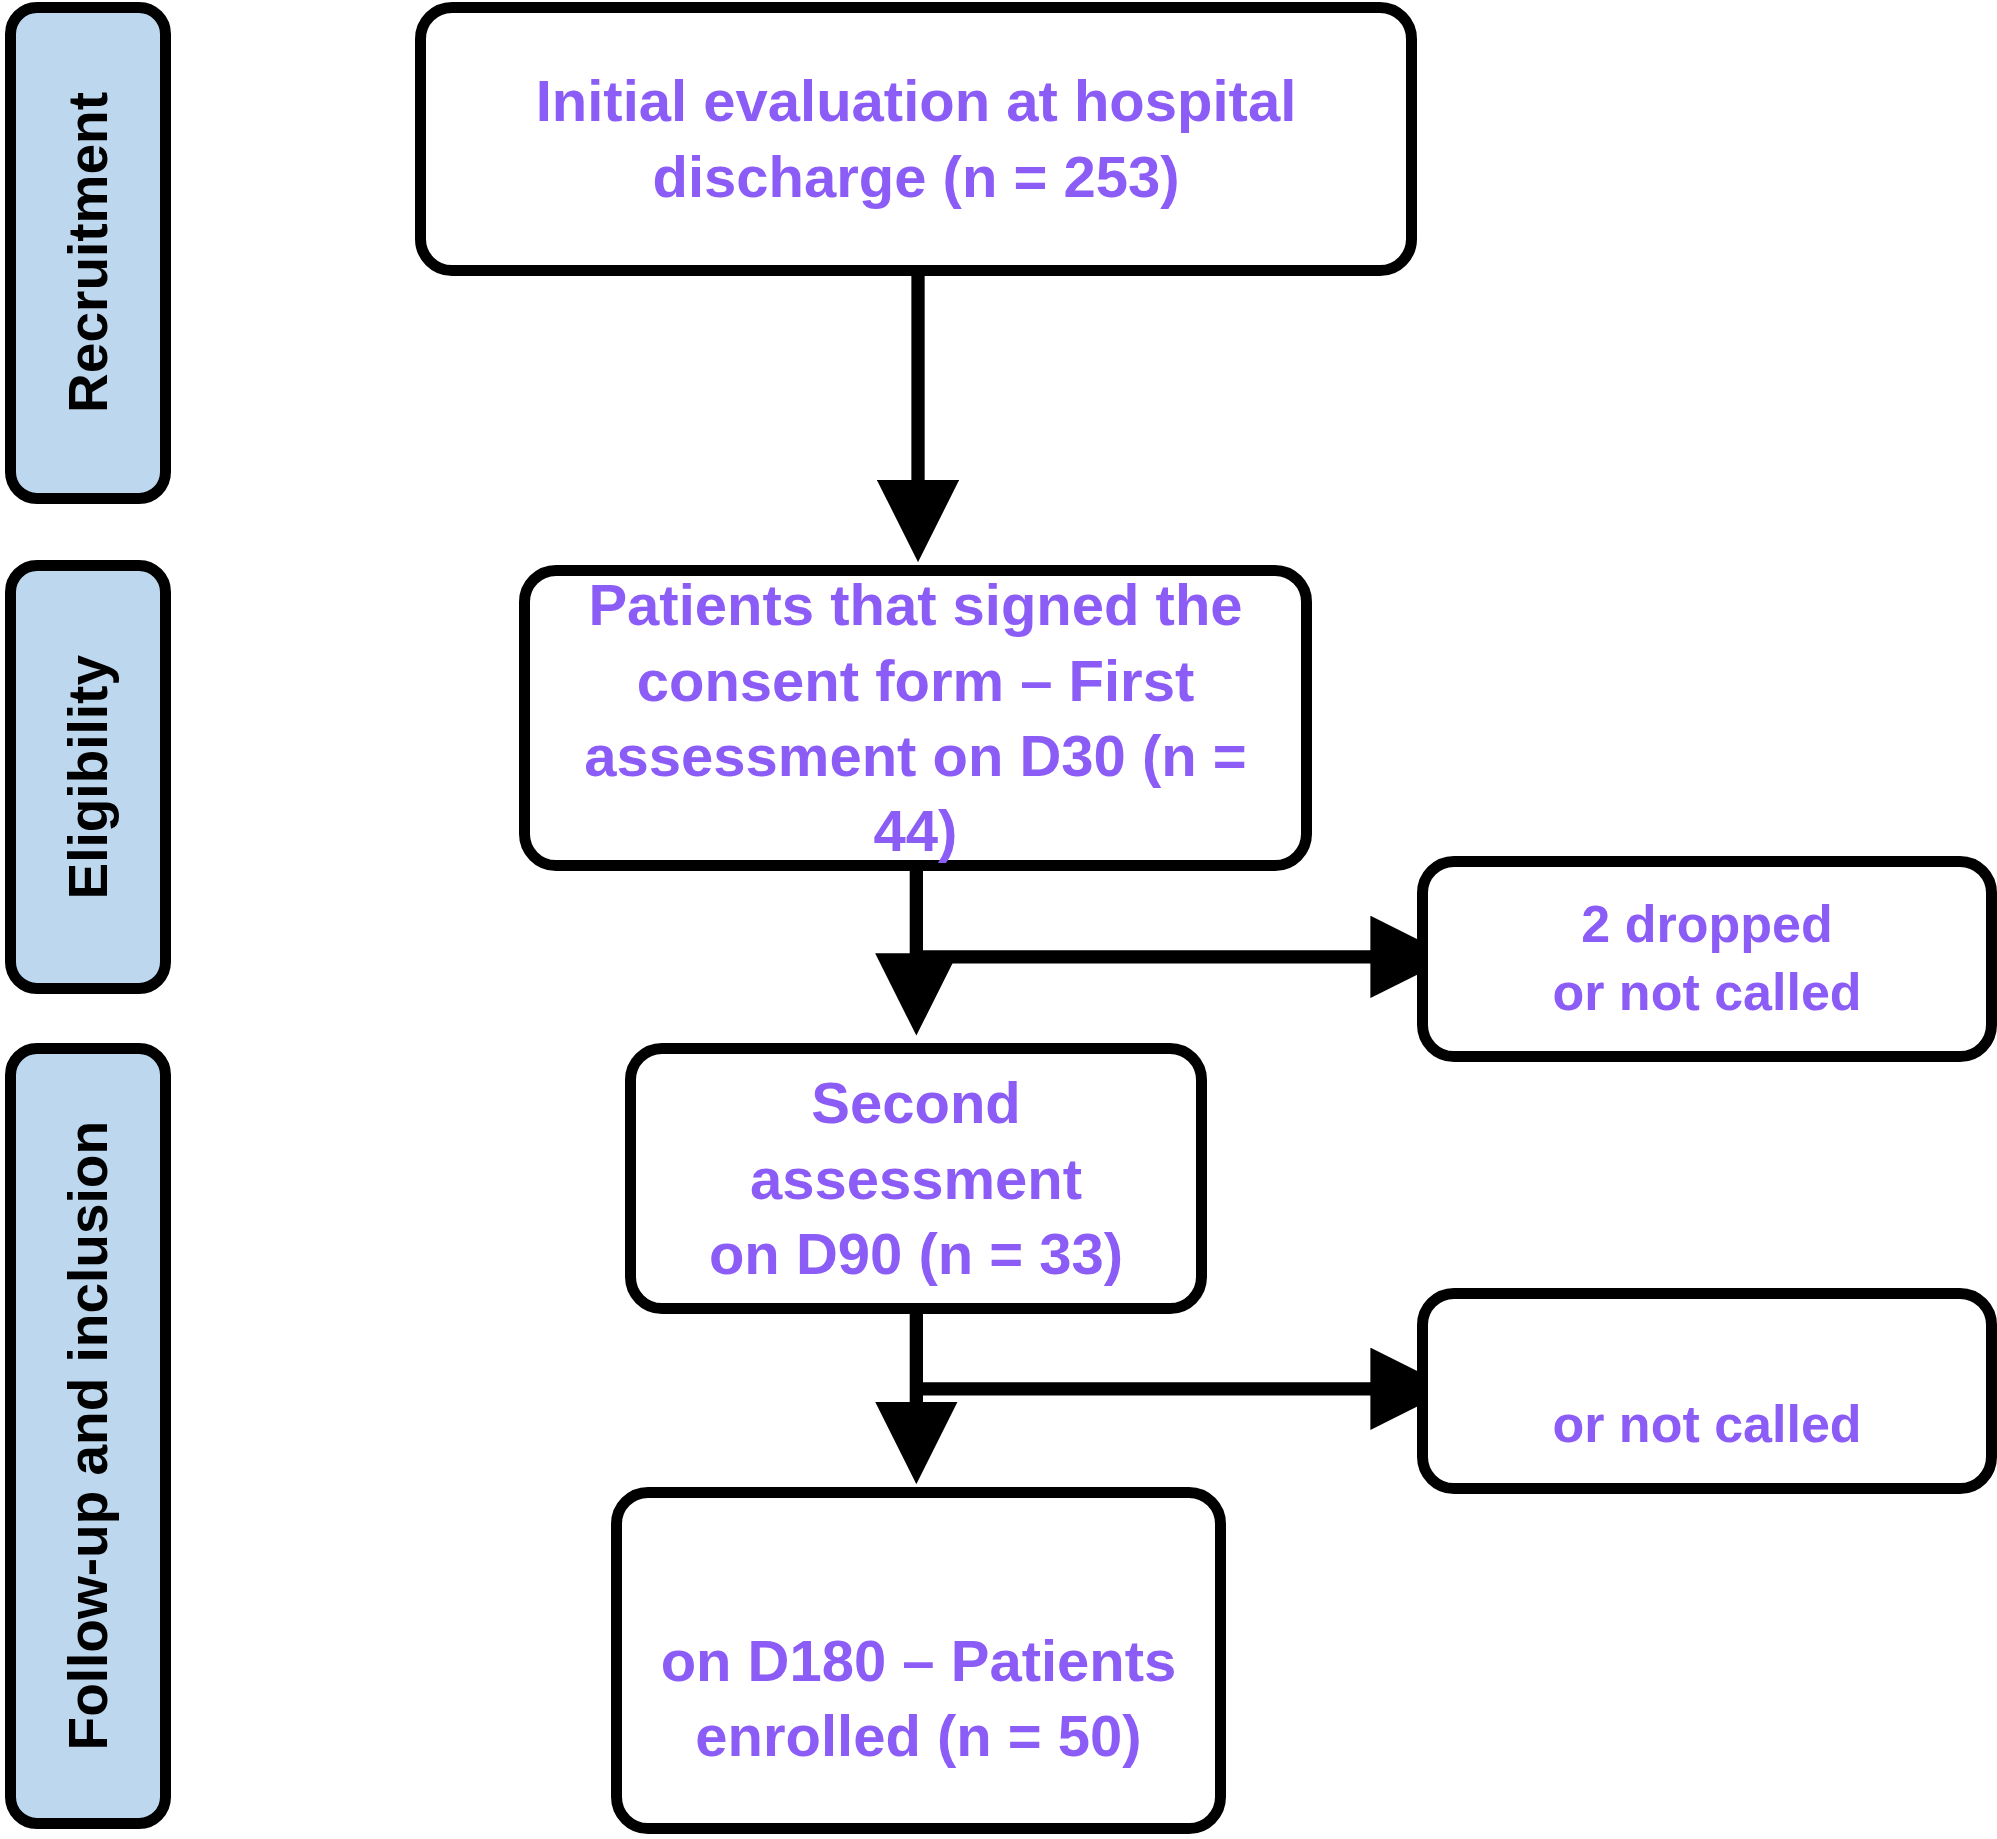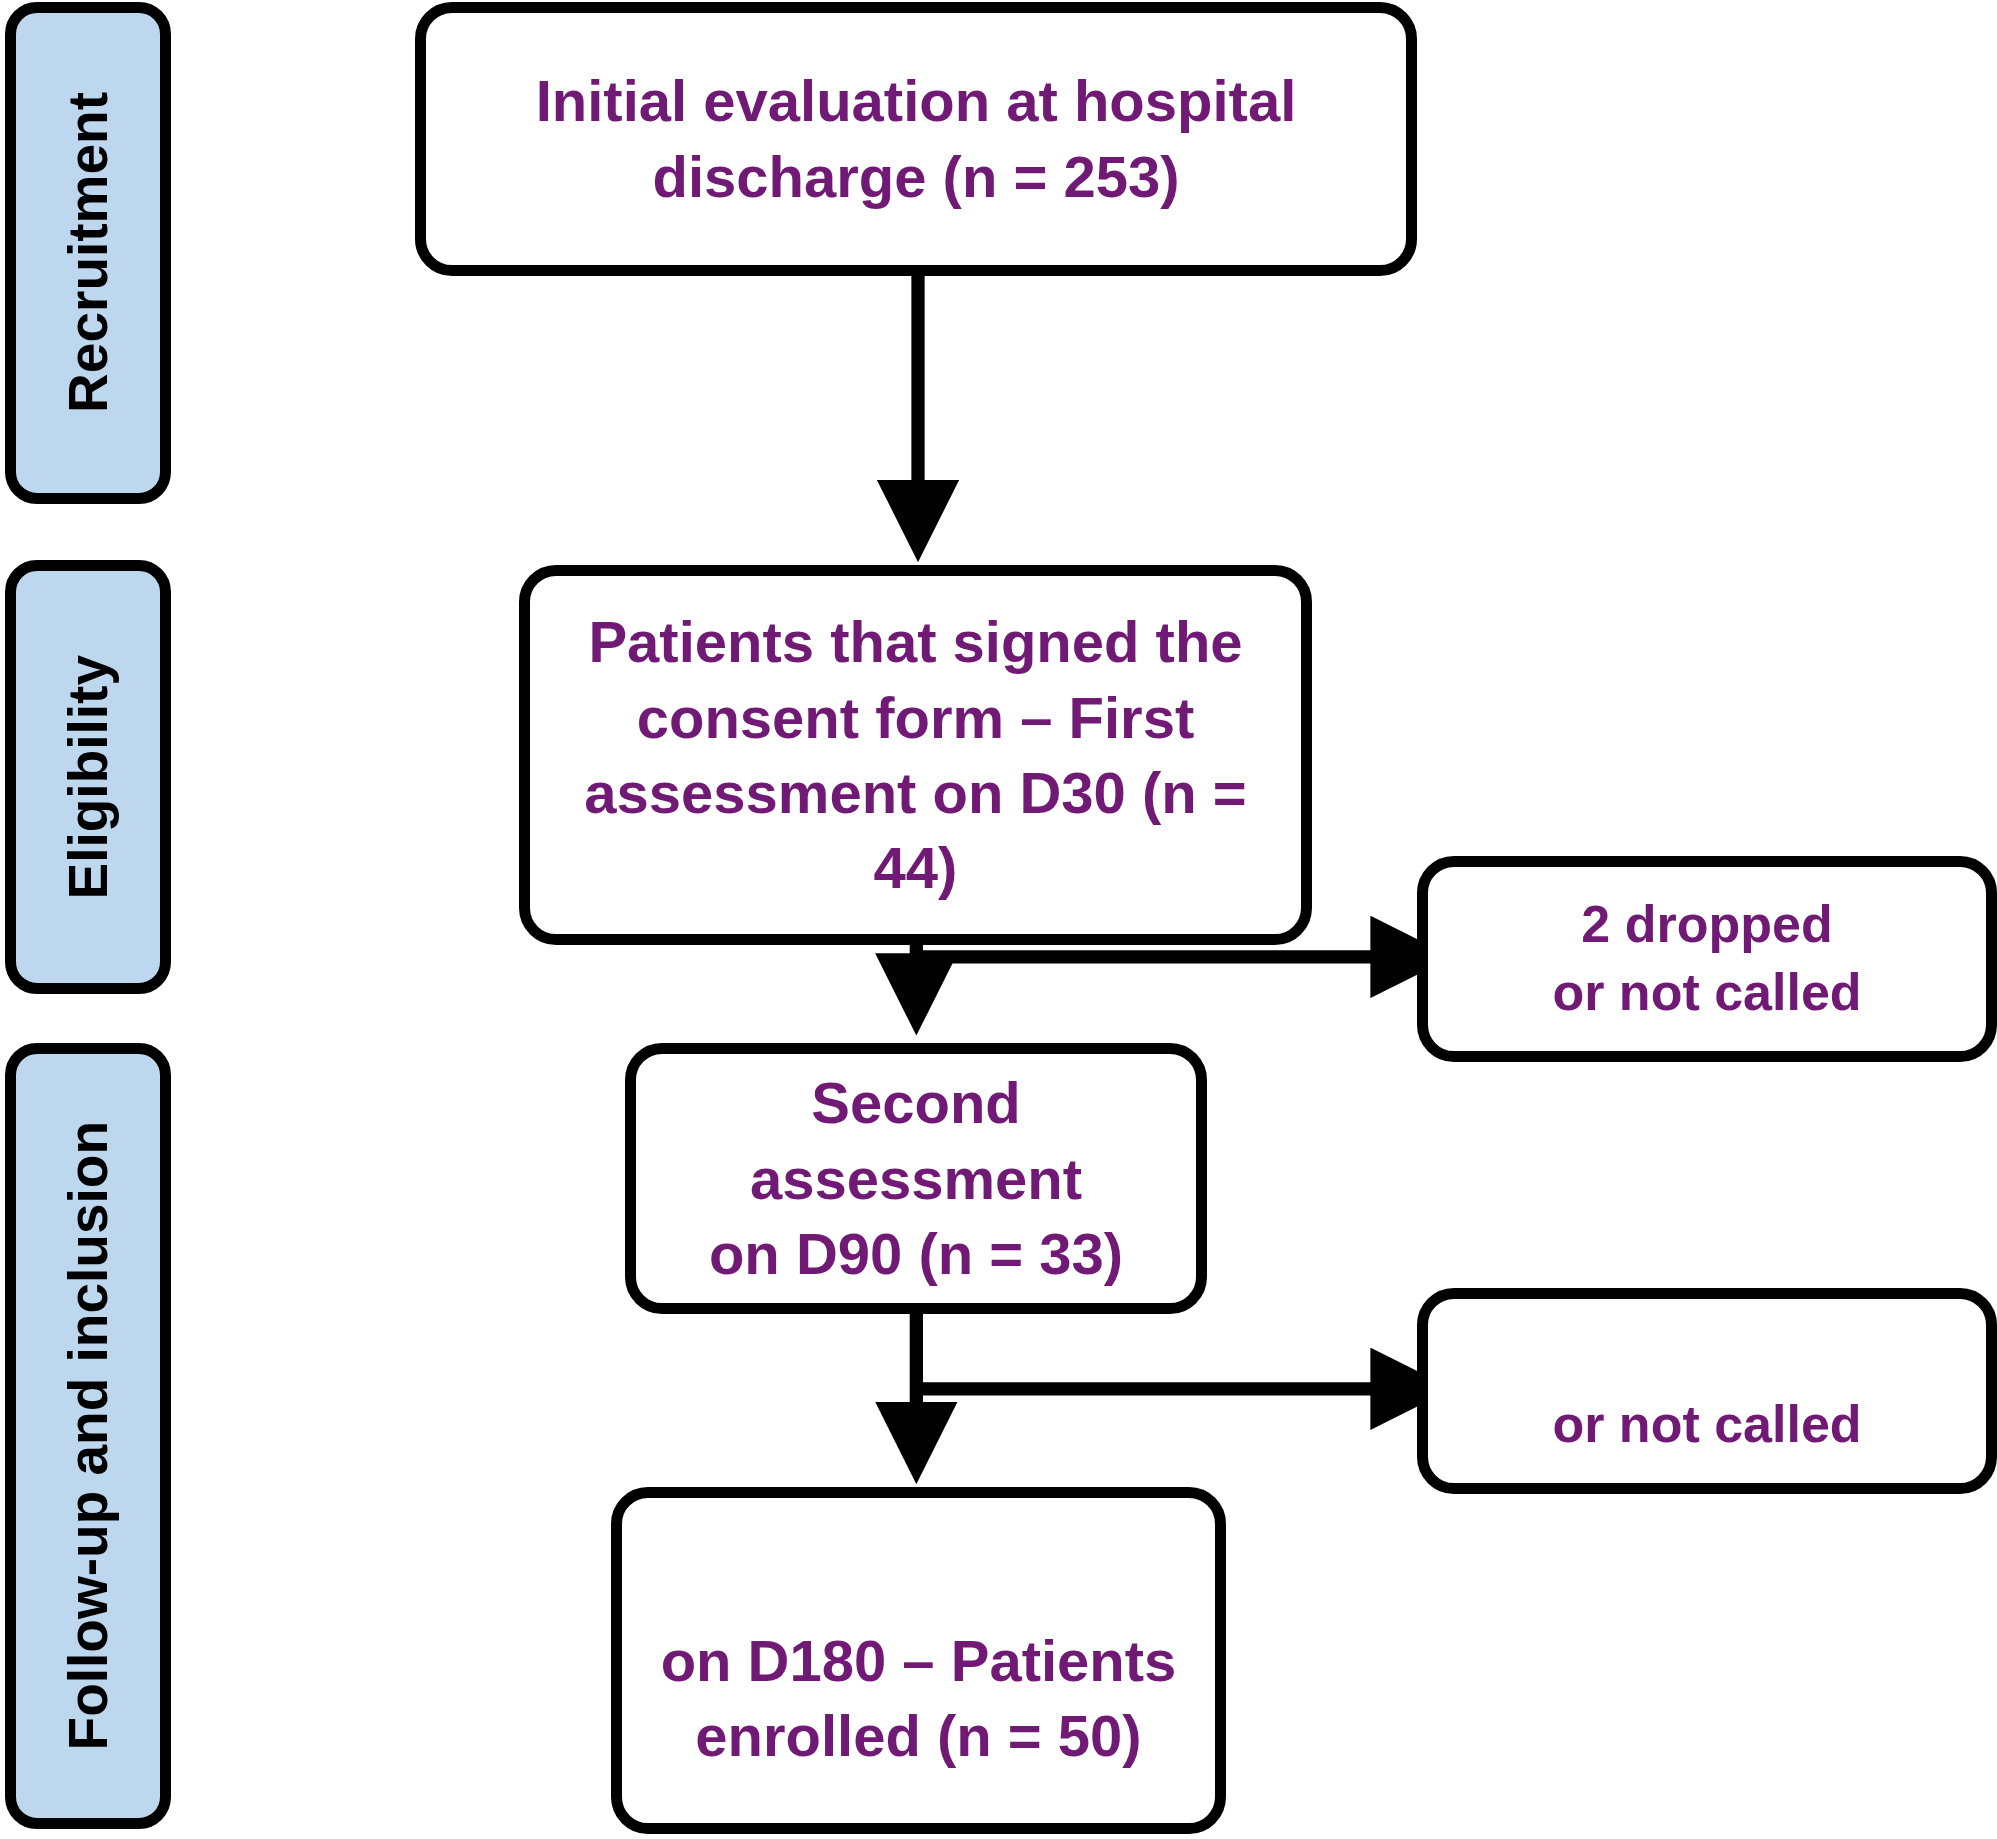--- a/index.html
+++ b/index.html
@@ -52,21 +52,21 @@
     border-radius: 37px;
     display: flex;
     align-items: center;
     justify-content: center;
     text-align: center;
   }
   .node-text {
     font-weight: bold;
     font-size: 58px;
     line-height: 1.30;
-    color: #701a75;
+    color: #8b5cf6;
     padding: 0 23px;
   }
   .node-text.small {
     font-size: 52px;
   }
 </style>
 </head>
 <body>
 
 <div id="canvas">
@@ -111,21 +111,21 @@
     <span class="stage-label">Follow-up and inclusion</span>
   </div>
 
   <div class="node-box" style="left:415px; top:1.7px; width:1002px; height:274px;">
     <div class="node-text">
       <span>Initial evaluation at hospital</span><br>
       <span>discharge (n = 253)</span>
     </div>
   </div>
 
-  <div class="node-box" style="left:519px; top:565px; width:793px; height:380px;">
+  <div class="node-box" style="left:519px; top:565px; width:793px; height:306px;">
     <div class="node-text">
       <span>Patients that signed the</span><br>
       <span>consent form – First</span><br>
       <span>assessment on D30 (n = 44)</span>
     </div>
   </div>
 
   <div class="node-box" style="left:625px; top:1043px; width:582px; height:271px;text-align:center;">
     <div class="node-text">
       <span>Second assessment</span><br>

